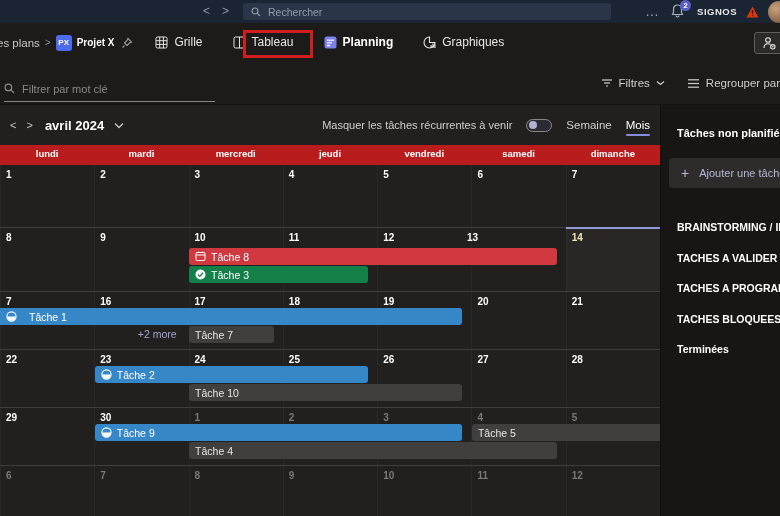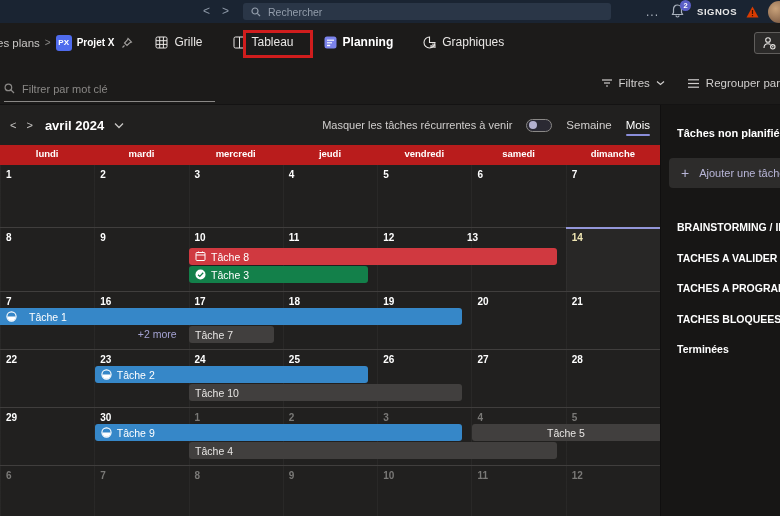--- a/index.html
+++ b/index.html
@@ -92,21 +92,21 @@
     background:rgba(255,255,255,0.035); border-top:2px solid #9396d9; }
 
   .task { position:absolute; height:17px; border-radius:3px; display:flex;
     align-items:center; gap:5px; padding:0 6px; font-size:10.5px; color:#fff;
     white-space:nowrap; overflow:hidden; cursor:pointer; }
   .task.blue { background:#3687c8; }
   .task.red { background:#d03940; }
   .task.green { background:#13804a; }
   .task.gray { background:#413f3e; color:#e8e6e4; }
   .task.flush-left { border-top-left-radius:0; border-bottom-left-radius:0;gap:12px; }
-  .task.flush-right { border-top-right-radius:0; border-bottom-right-radius:0;justify-content:center; }
+  .task.flush-right { border-top-right-radius:0; border-bottom-right-radius:0; }
   .ticon { display:inline-flex; width:11px; height:11px; flex:0 0 auto; }
   .more-link { position:absolute; height:17px; line-height:17px; text-align:right;
     font-size:10.5px; color:#a5a3d3; cursor:pointer; }
 
   
   .sidebar { position:absolute; left:660px; top:105px; width:120px; height:411px;
     background:#171615; border-left:1px solid #100f0f; padding:0 0 0 16px; }
   .sb-title { margin-top:22px; font-size:11px; font-weight:bold; white-space:nowrap; }
   .add-task-btn { margin-top:19px; margin-left:-8px; width:132px; height:30px;
     background:#2d2c2b; border-radius:4px; display:flex; align-items:center;

